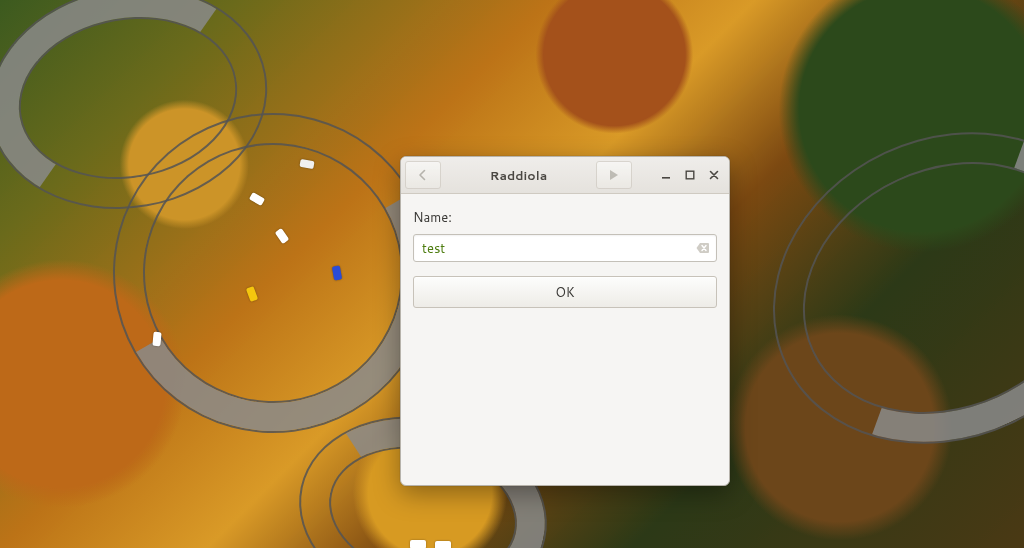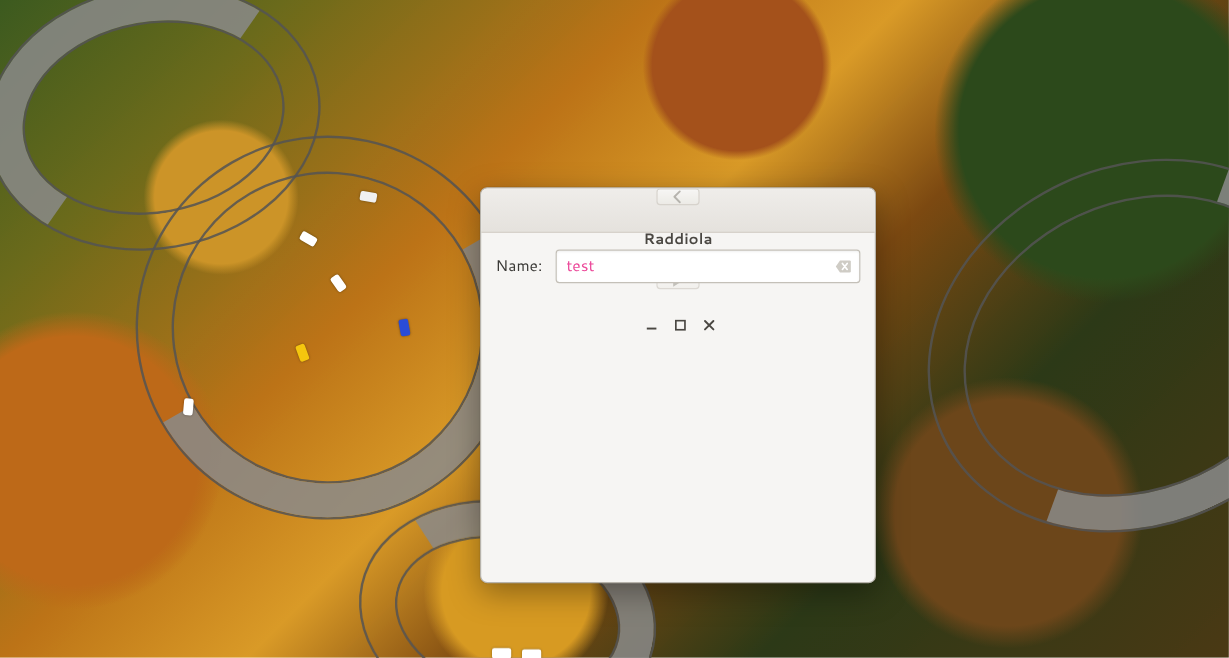--- a/index.html
+++ b/index.html
@@ -75,21 +75,20 @@
   }
 
   .titlebar {
     height: 36px;
     background: linear-gradient(#efedea, #e5e2dd);
     border-bottom: 1px solid #cfcac1;
     display: flex;
     align-items: center;
     padding: 0 4px;
     gap: 19px;
-    flex-direction: column;
   }
 
   .tb-btn {
     height: 26px;
     min-width: 26px;
     padding: 0 4px;
     background: linear-gradient(#fdfdfc, #eeece7);
     border: 1px solid #c7c2b9;
     border-radius: 3px;
     display: flex;
@@ -130,41 +129,41 @@
   .content {
     flex: 1;
     padding: 14px 12px 12px 12px;
     display: flex;
     flex-direction: column;
     gap: 12px;
   }
 
   .form-row {
     display: flex;
-    align-items: center;
     gap: 8px;
+    flex-direction: column;
   }
   .form-label {
     width: 42px;
     text-align: left;
     font-size: 13px;
     color: #3b3a37;
   }
   .entry {
     flex: 1;
     position: relative;
   }
   .entry input {
     width: 100%;
     height: 28px;
     box-sizing: border-box;
     padding: 0 26px 0 8px;
     font-size: 13px;
     font-family: inherit;
-    color: #ec4899;
+    color: #4d7c0f;
     background: #ffffff;
     border: 1px solid #c4c0b8;
     border-radius: 3px;
     box-shadow: inset 0 1px 2px rgba(0,0,0,.06);
     outline: none;
   }
   .clear-icon {
     position: absolute;
     right: 6px;
     top: 50%;
@@ -266,15 +265,18 @@
         <span class="clear-icon">
           <svg width="14" height="12" viewBox="0 0 14 12">
               <path d="M4 1 H12 Q13 1 13 2 V10 Q13 11 12 11 H4 L0.5 6 Z" fill="#cfccc5"></path>
               <path d="M6 3.5 L10 8.5 M10 3.5 L6 8.5" stroke="#fff" stroke-width="1.4" stroke-linecap="round"></path>
             </svg>
         </span>
       </div>
     </div>
 
 
+    <div class="ok-btn">
+      <span>OK</span>
+    </div>
 
   </div>
 </div>
 
 </body></html>

